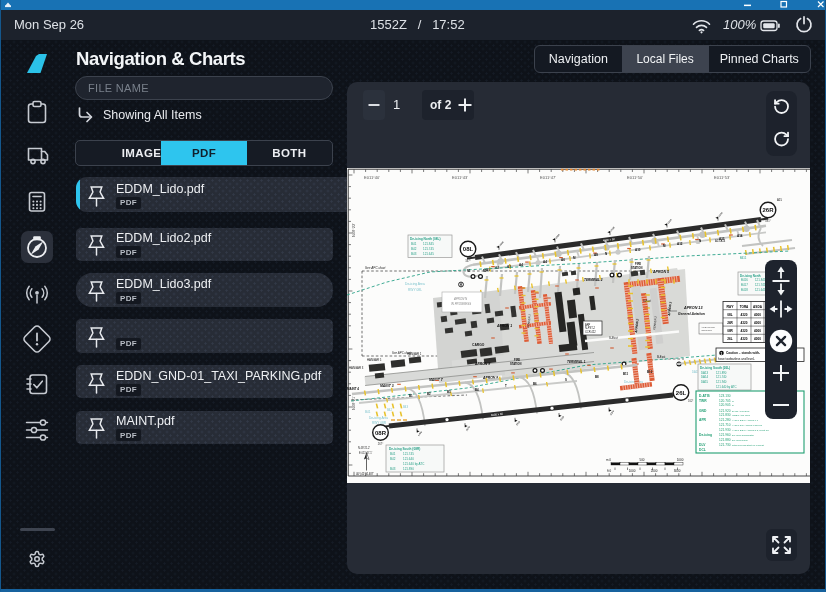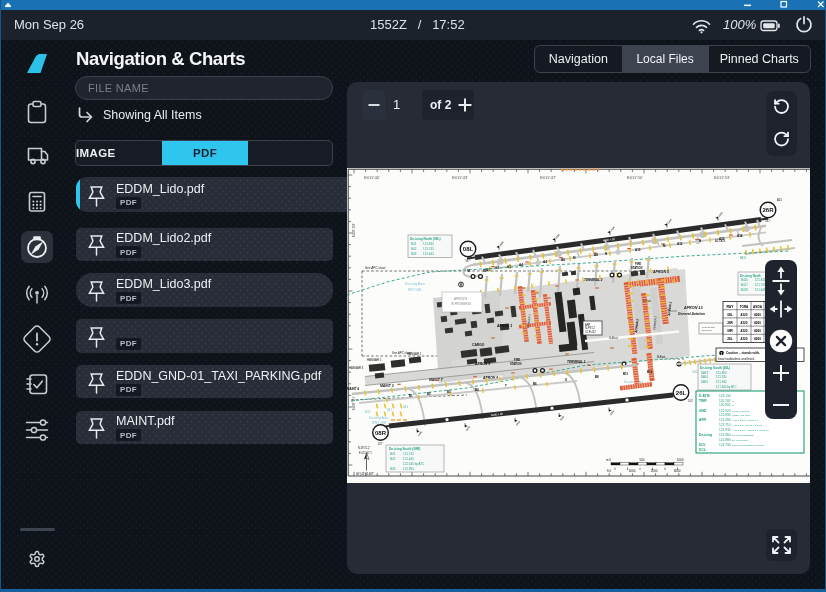--- a/index.html
+++ b/index.html
@@ -117,22 +117,23 @@
 
 <div class="abs" style="left:76px;top:48px;font-size:18.5px;font-weight:700;color:#f3f5f7;letter-spacing:-0.4px;">Navigation &amp; Charts</div>
 <div class="abs" style="left:75px;top:76px;width:258px;height:24px;background:#1f242e;border:1px solid #3c424d;border-radius:12px;color:#79808b;font-size:11px;line-height:22px;padding-left:12px;letter-spacing:.3px;">FILE NAME</div>
 <svg class="abs" style="left:76px;top:107px;" width="22" height="18">
   <path d="M3.5 1 v6.5 q0 2.5 2.5 2.5 h8.5" fill="none" stroke="#d2d6dc" stroke-width="1.7" stroke-linecap="round" stroke-linejoin="round"></path>
   <path d="M11 5.5 L15.5 10 L11 14.5" fill="none" stroke="#d2d6dc" stroke-width="1.7" stroke-linecap="round" stroke-linejoin="round"></path>
 </svg>
 <div class="abs" style="left:103px;top:108px;font-size:12.5px;color:#e8eaee;">Showing All Items</div>
 
 <div class="abs" style="left:75px;top:140px;width:258px;height:26px;border:1px solid #3c424d;border-radius:5px;background:#161b24;overflow:hidden;display:flex;">
-  <div style="width:86px;text-align:left;line-height:24px;font-size:11.5px;font-weight:700;color:#eceef2;letter-spacing:.4px;">IMAGE</div>
+  <div style="width:86px;text-align:right;line-height:24px;font-size:11.5px;font-weight:700;color:#eceef2;letter-spacing:.4px;">IMAGE</div>
   <div style="width:86px;text-align:center;line-height:24px;font-size:11.5px;font-weight:700;color:#10202c;letter-spacing:.4px;background:#2ec5ee;">PDF</div>
+  <div style="width:86px;text-align:center;line-height:24px;font-size:11.5px;font-weight:700;color:#eceef2;letter-spacing:.4px;">BOTH</div>
 </div>
 
 <div class="abs" style="left:76px;top:177px;width:288px;height:35px;background:#272c36;background-image:radial-gradient(circle, rgba(105,125,160,.16) 0.9px, transparent 1.25px), radial-gradient(circle, rgba(105,125,160,.16) 0.9px, transparent 1.25px);background-size:7px 7px;background-position:0 0, 3.5px 3.5px;border-radius:11px;overflow:hidden;">
     <div style="position:absolute;left:0;top:0;width:4px;height:100%;background:#2ec5ee;"></div>
     <svg style="position:absolute;left:12px;top:3.5px;" width="20" height="28">
     <g stroke="#e8eaee" fill="none" stroke-width="1.5" stroke-linejoin="miter">
       <path d="M3.2 6 h10.6 l-1.7 5 3.5 6.3 h-14.2 l3.5 -6.3 z"></path>
       <path d="M8.5 17.5 v7.5" stroke-linecap="round"></path>
     </g>
   </svg>

